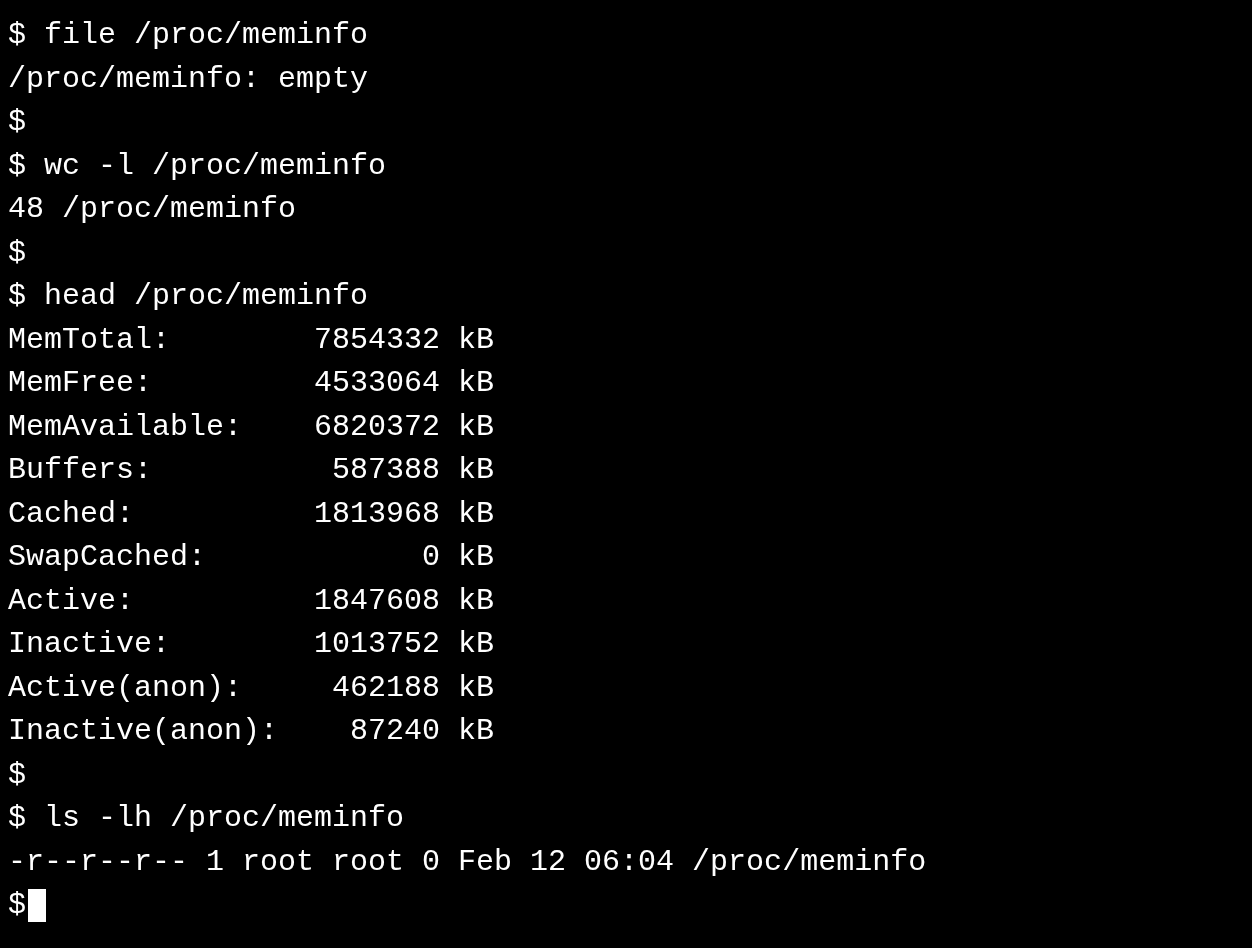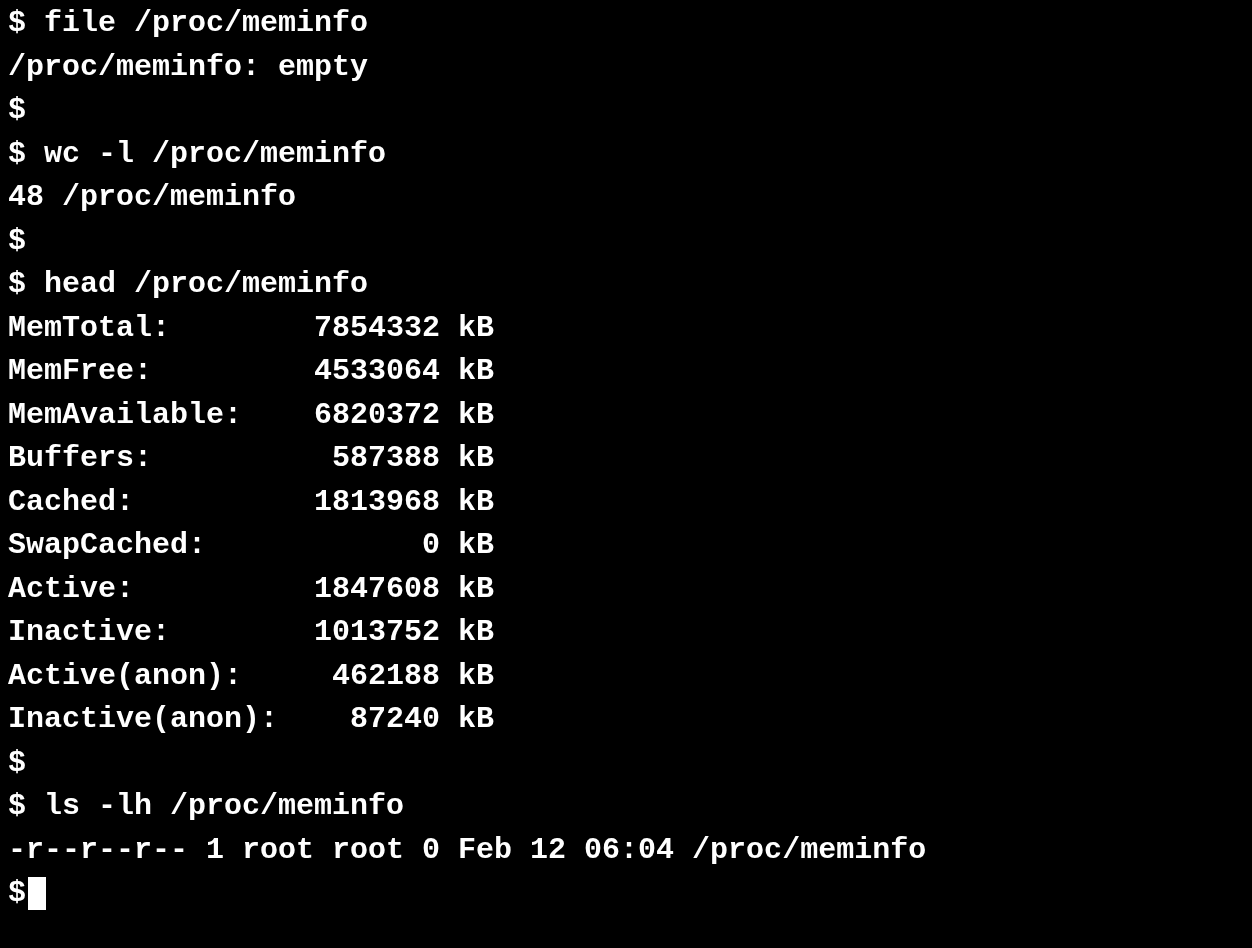--- a/index.html
+++ b/index.html
@@ -8,23 +8,22 @@
     background: #000;
     color: #fff;
     font-family: "Menlo", "Consolas", "Courier New", monospace;
     font-size: 30px;
     line-height: 1.45;
     width: 1252px;
     height: 948px;
     overflow: hidden;
   }
   .terminal {
-    padding: 2px 8px;
+    padding: 14px 8px;
     white-space: pre;
-    font-weight: bold;
   }
   .line { display: block; }
   .cursor {
     display: inline-block;
     width: 0.6em;
     height: 1.1em;
     background: #fff;
     vertical-align: text-bottom;
     margin-left: 2px;
   }

